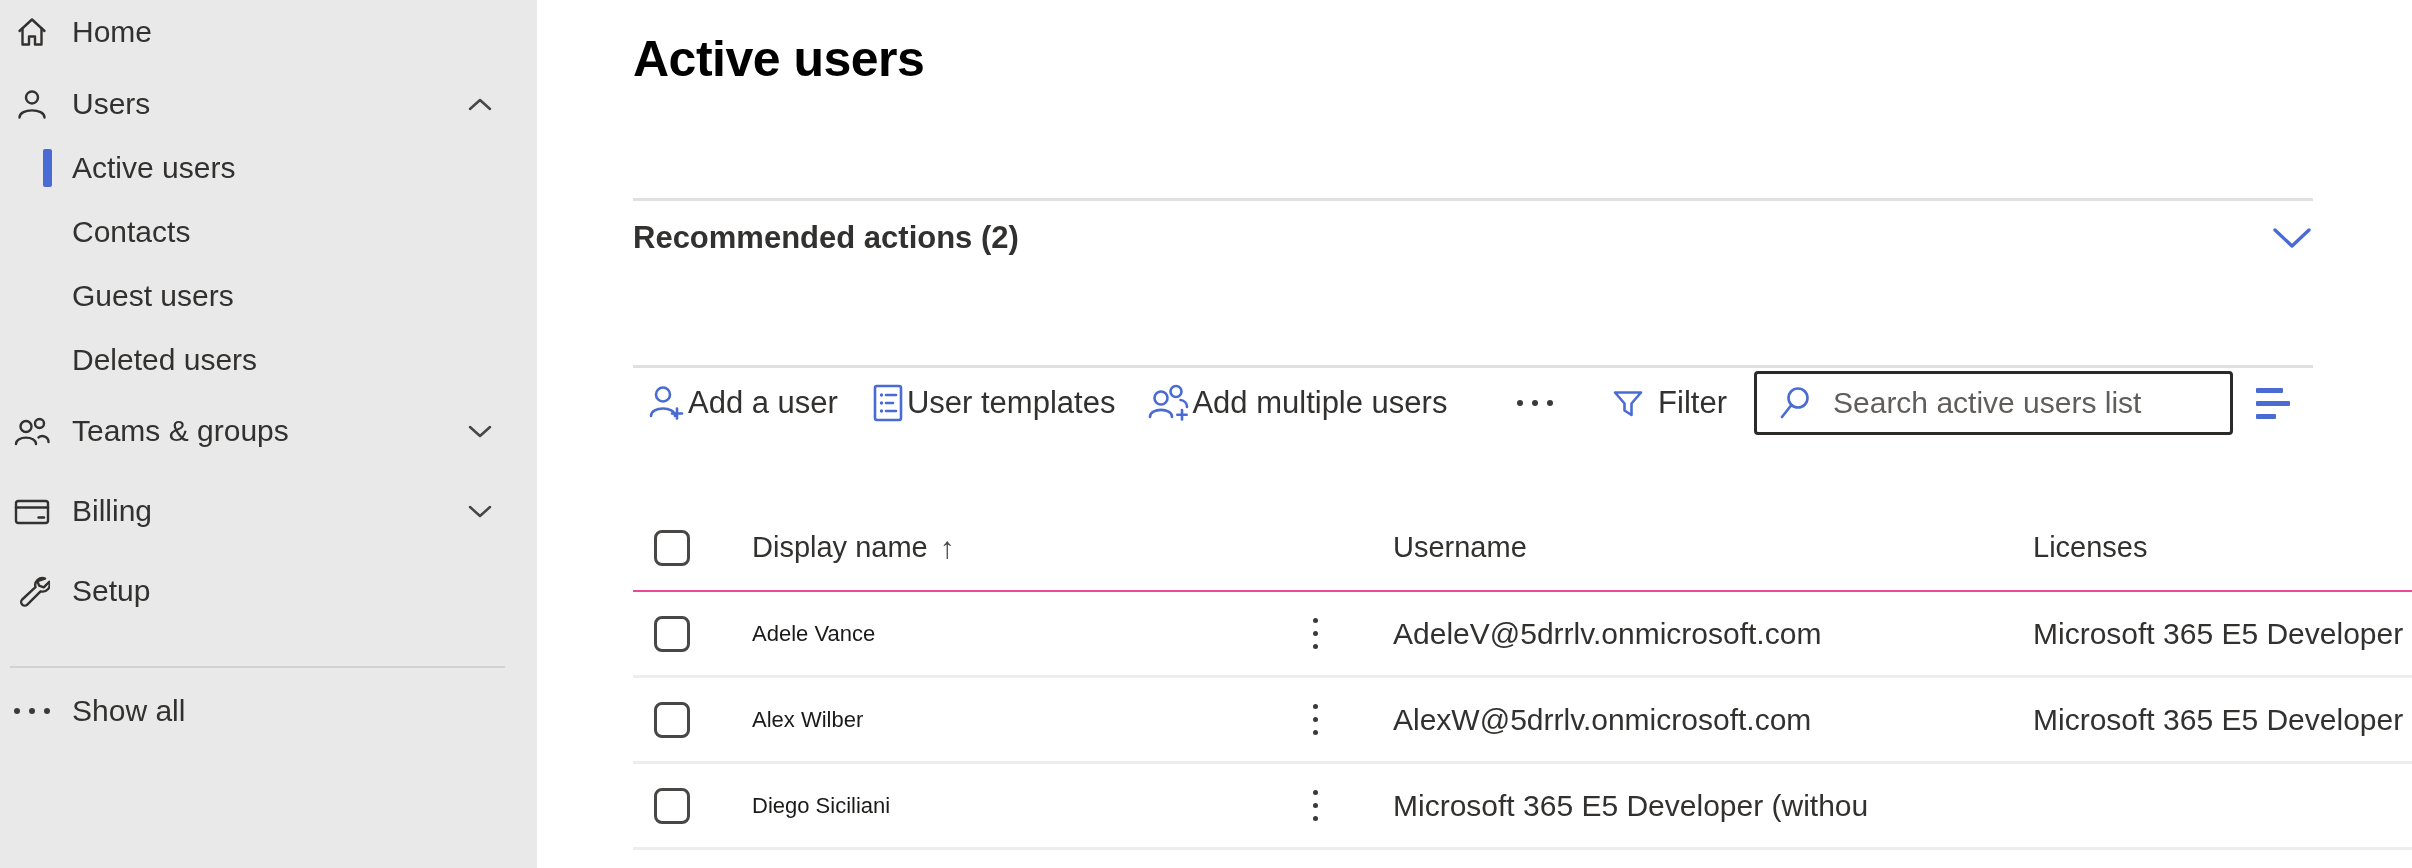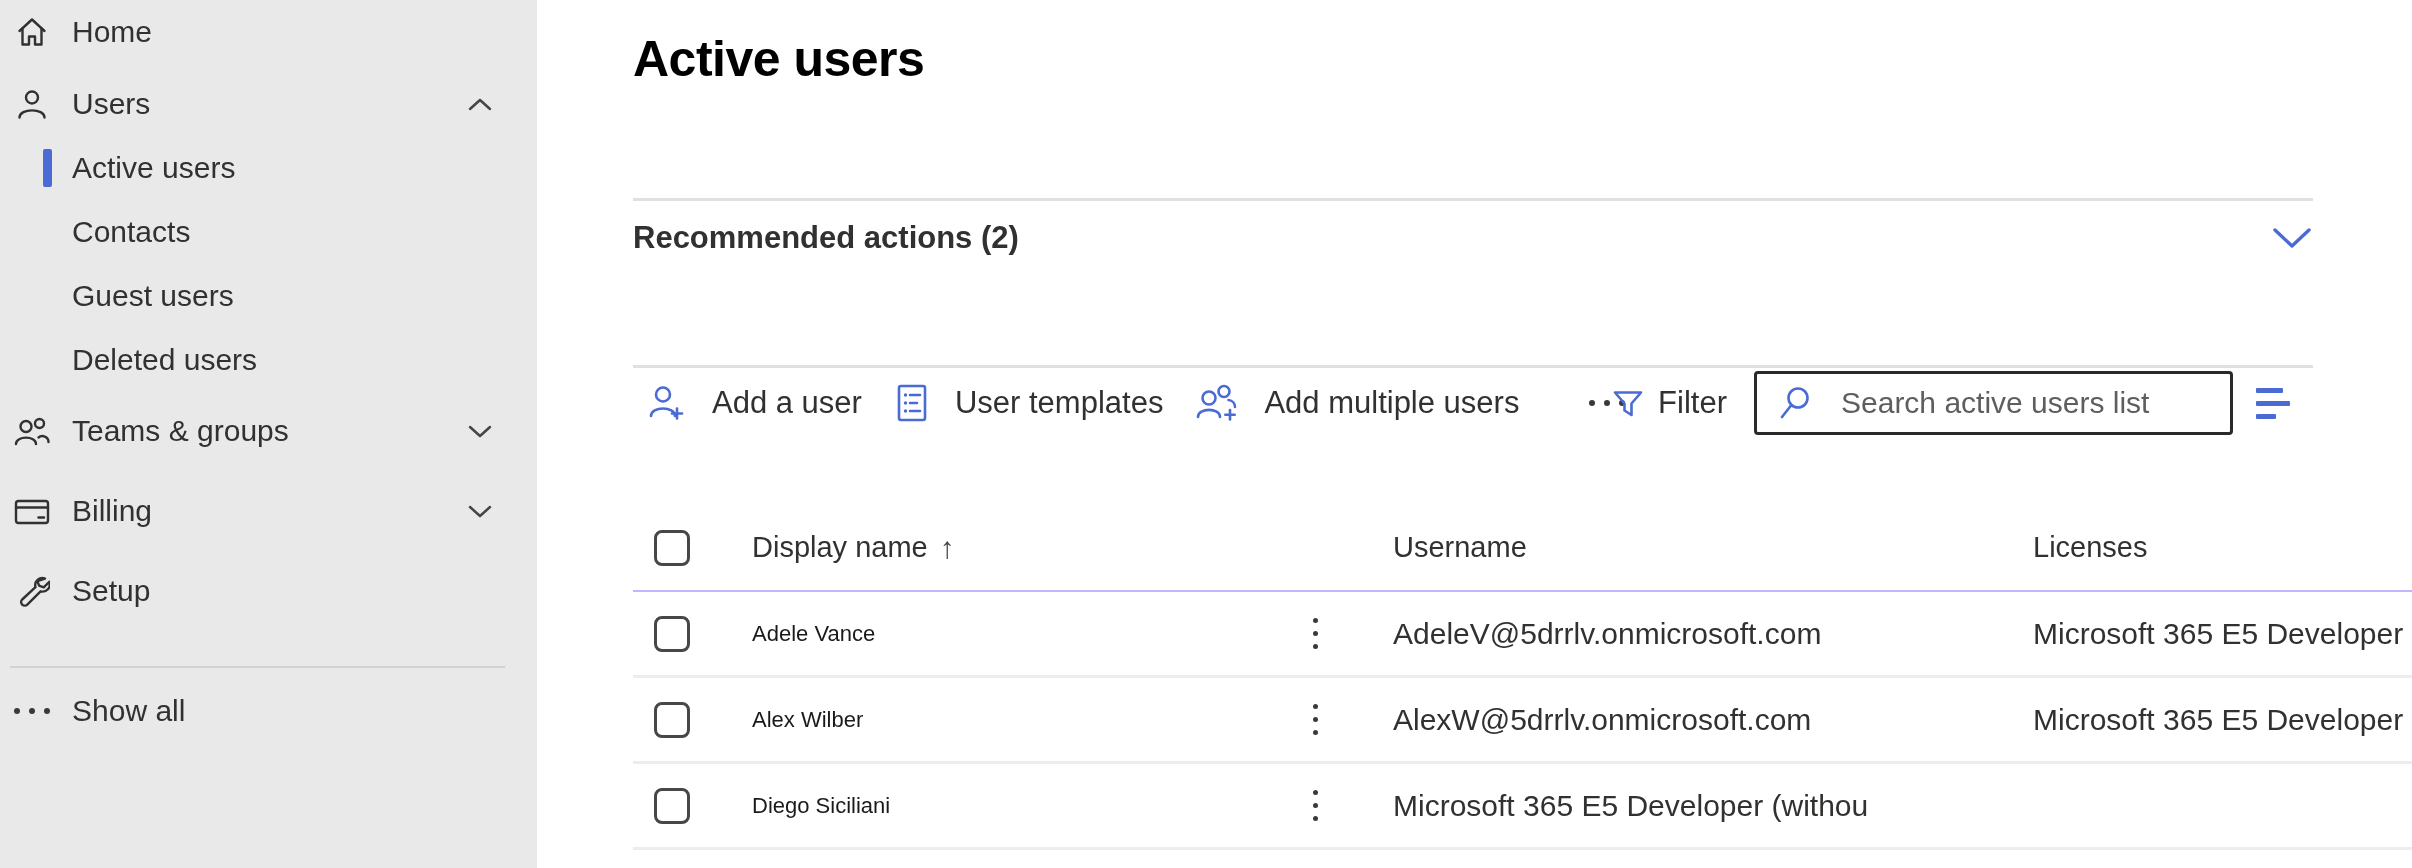--- a/index.html
+++ b/index.html
@@ -59,45 +59,45 @@
     display:flex;align-items:center;justify-content:space-between;cursor:pointer;
   }
   .rec-label{font-size:31px;font-weight:700;color:var(--text);}
 
   
   .toolbar{
     position:absolute;left:96px;top:372px;width:1779px;height:62px;
     display:flex;align-items:center;
   }
   .tb-left{display:flex;align-items:center;gap:32px;margin-left:14px;}
-  .tb-btn{display:flex;align-items:center;gap:25px;cursor:pointer;font-size:31px;color:var(--text);white-space:nowrap;}
+  .tb-btn{display:flex;align-items:center;gap:1px;cursor:pointer;font-size:31px;color:var(--text);white-space:nowrap;}
   .tb-overflow{margin-left:38px;cursor:pointer;}
   .tb-right{position:absolute;right:122px;display:flex;align-items:center;}
   .filter-btn{display:flex;align-items:center;gap:12px;cursor:pointer;font-size:31px;font-weight:400;color:var(--text);}
   .search-box{
     margin-left:27px;width:479px;height:64px;
     border:3px solid #2b2a29;border-radius:4px;background:#fff;
-    display:flex;align-items:center;padding-left:20px;gap:26px;
+    display:flex;align-items:center;padding-left:20px;gap:18px;
   }
   .search-box input{
     border:none;outline:none;flex:1;font-size:30px;color:var(--text);
     font-family:inherit;background:transparent;min-width:0;padding-right:8px;
   }
   .search-box input::placeholder{color:var(--text-soft);}
   .sort-icon{margin-left:23px;cursor:pointer;display:flex;flex-direction:column;gap:8px;align-items:flex-start;}
   .sort-icon i{display:block;height:5px;background:var(--accent);border-radius:1px;}
   .sort-icon .l1{width:27px;} .sort-icon .l2{width:34px;} .sort-icon .l3{width:20px;}
 
   
   .table{position:absolute;left:96px;top:505px;width:1779px;}
   .trow{
     display:grid;grid-template-columns:119px 538px 50px 53px 640px 1fr;
     align-items:center;
   }
-  .thead{height:87px;border-bottom:2px solid #c4b5fd;font-size:29px;color:var(--text);}
+  .thead{height:87px;border-bottom:2px solid #ec4899;font-size:29px;color:var(--text);}
   .tbody-row{height:86px;border-bottom:3px solid var(--div-light);cursor:pointer;}
   .cell-check{padding-left:21px;}
   .checkbox{
     width:36px;height:36px;border:3px solid #494745;border-radius:8px;
     background:#fff;cursor:pointer;
   }
   .cell-name{font-size:22px;font-weight:400;color:var(--text-dark);white-space:nowrap;overflow:hidden;}
   .head-sort{display:flex;align-items:center;gap:12px;cursor:pointer;white-space:nowrap;}
   .sort-arrow{font-size:30px;color:#484644;}
   .cell-more{display:flex;flex-direction:column;gap:8px;align-items:center;cursor:pointer;padding:6px 0;}

